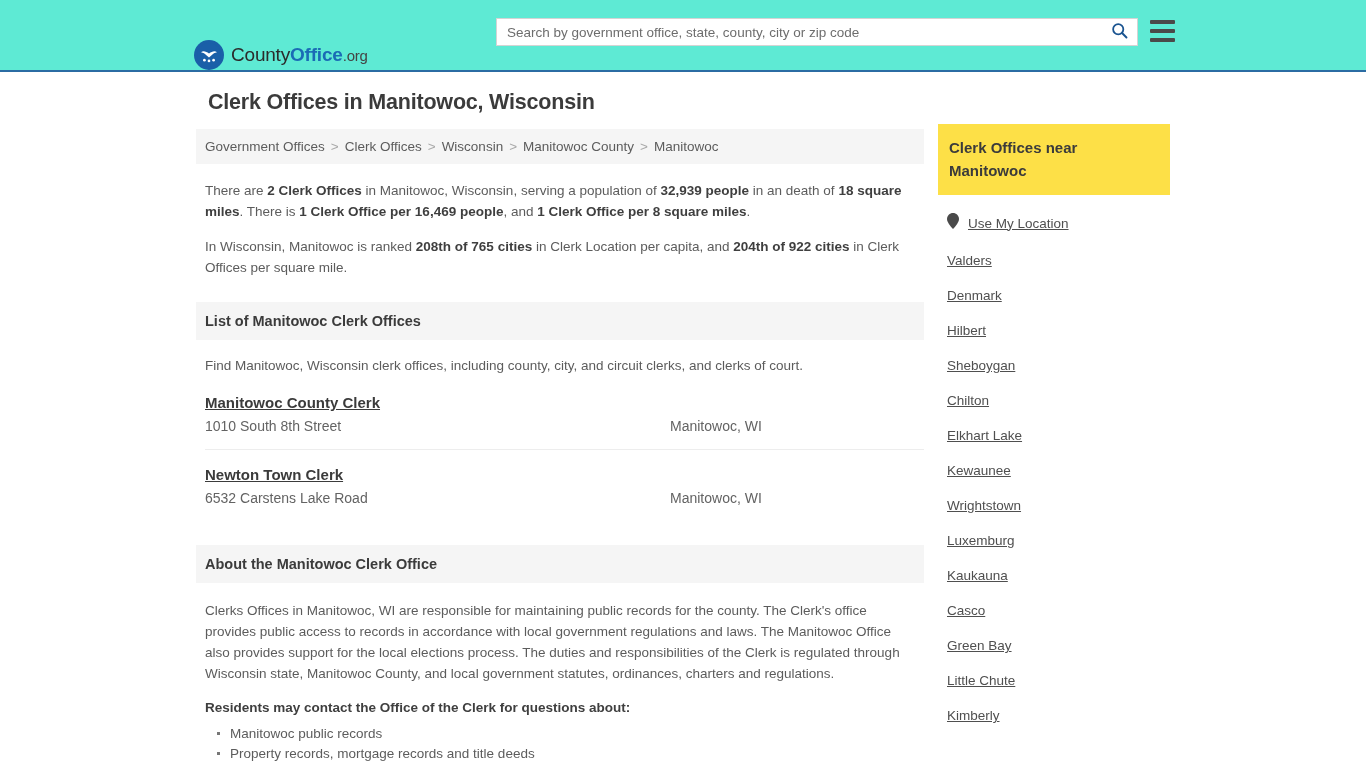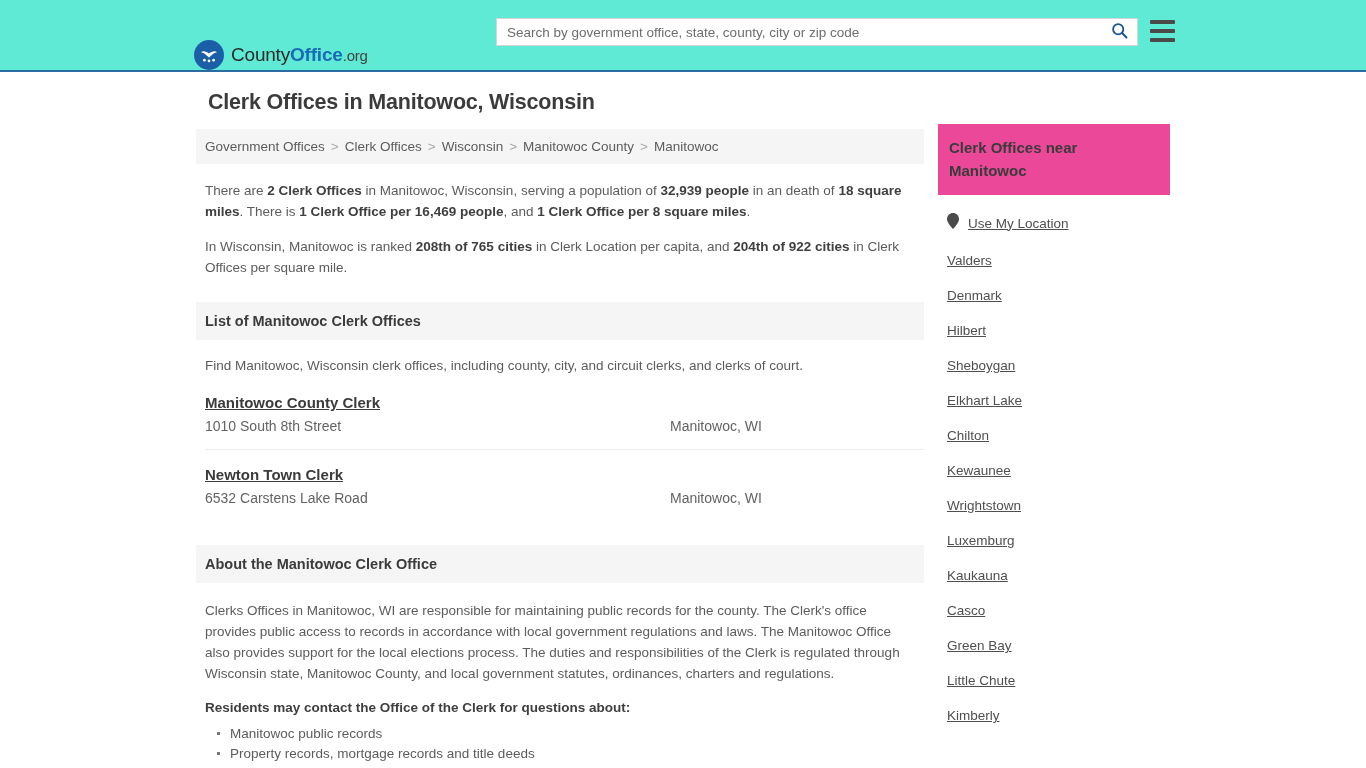--- a/index.html
+++ b/index.html
@@ -183,21 +183,21 @@
     list-style: none; position: relative;
   }
   ul.about-list li::before {
     content: "";
     position: absolute; left: -13px; top: 8px;
     width: 3px; height: 3px; background: #777;
   }
 
   
   .side-head {
-    background: #ec4899;
+    background: #fde047;
     padding: 12px 11px 13px 11px;
     font-size: 15px; font-weight: bold;
     color: #3b3b3b; line-height: 23px;
   }
   .side-links { margin-top: 8px; }
   .side-link-row {
     padding: 10px 0 10px 9px;
     display: flex; align-items: center; gap: 9px;
   }
   .side-link {
@@ -324,24 +324,24 @@
       <div class="side-link-row">
         <span class="side-link">Denmark</span>
       </div>
       <div class="side-link-row">
         <span class="side-link">Hilbert</span>
       </div>
       <div class="side-link-row">
         <span class="side-link">Sheboygan</span>
       </div>
       <div class="side-link-row">
+        <span class="side-link">Chilton</span>
+      </div>
+      <div class="side-link-row">
         <span class="side-link">Elkhart Lake</span>
-      </div>
-      <div class="side-link-row">
-        <span class="side-link">Chilton</span>
       </div>
       <div class="side-link-row">
         <span class="side-link">Kewaunee</span>
       </div>
       <div class="side-link-row">
         <span class="side-link">Wrightstown</span>
       </div>
       <div class="side-link-row">
         <span class="side-link">Luxemburg</span>
       </div>

